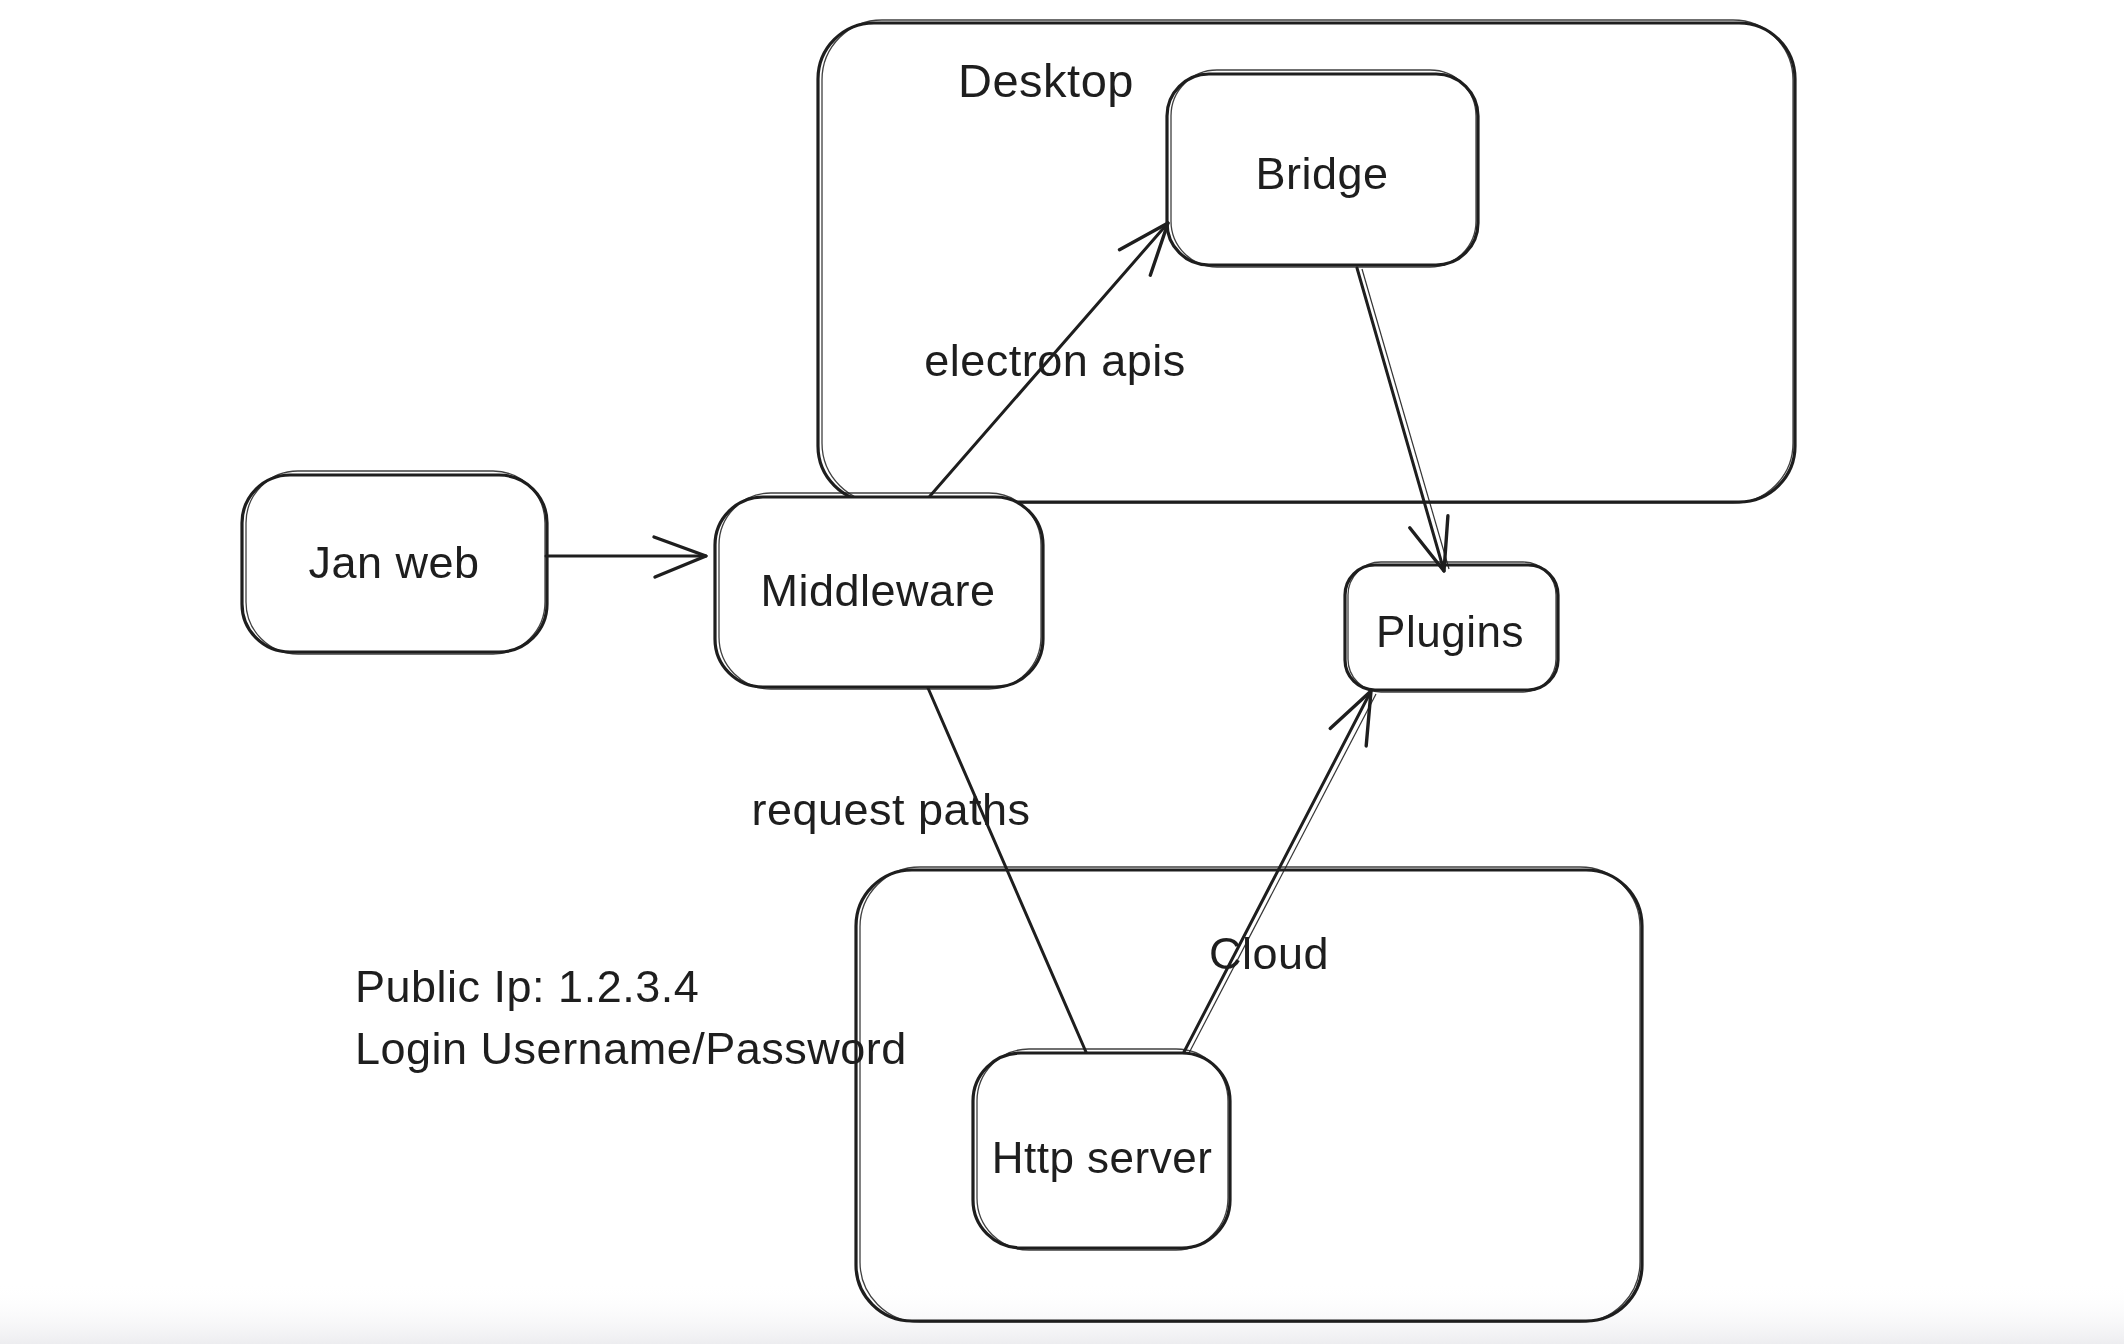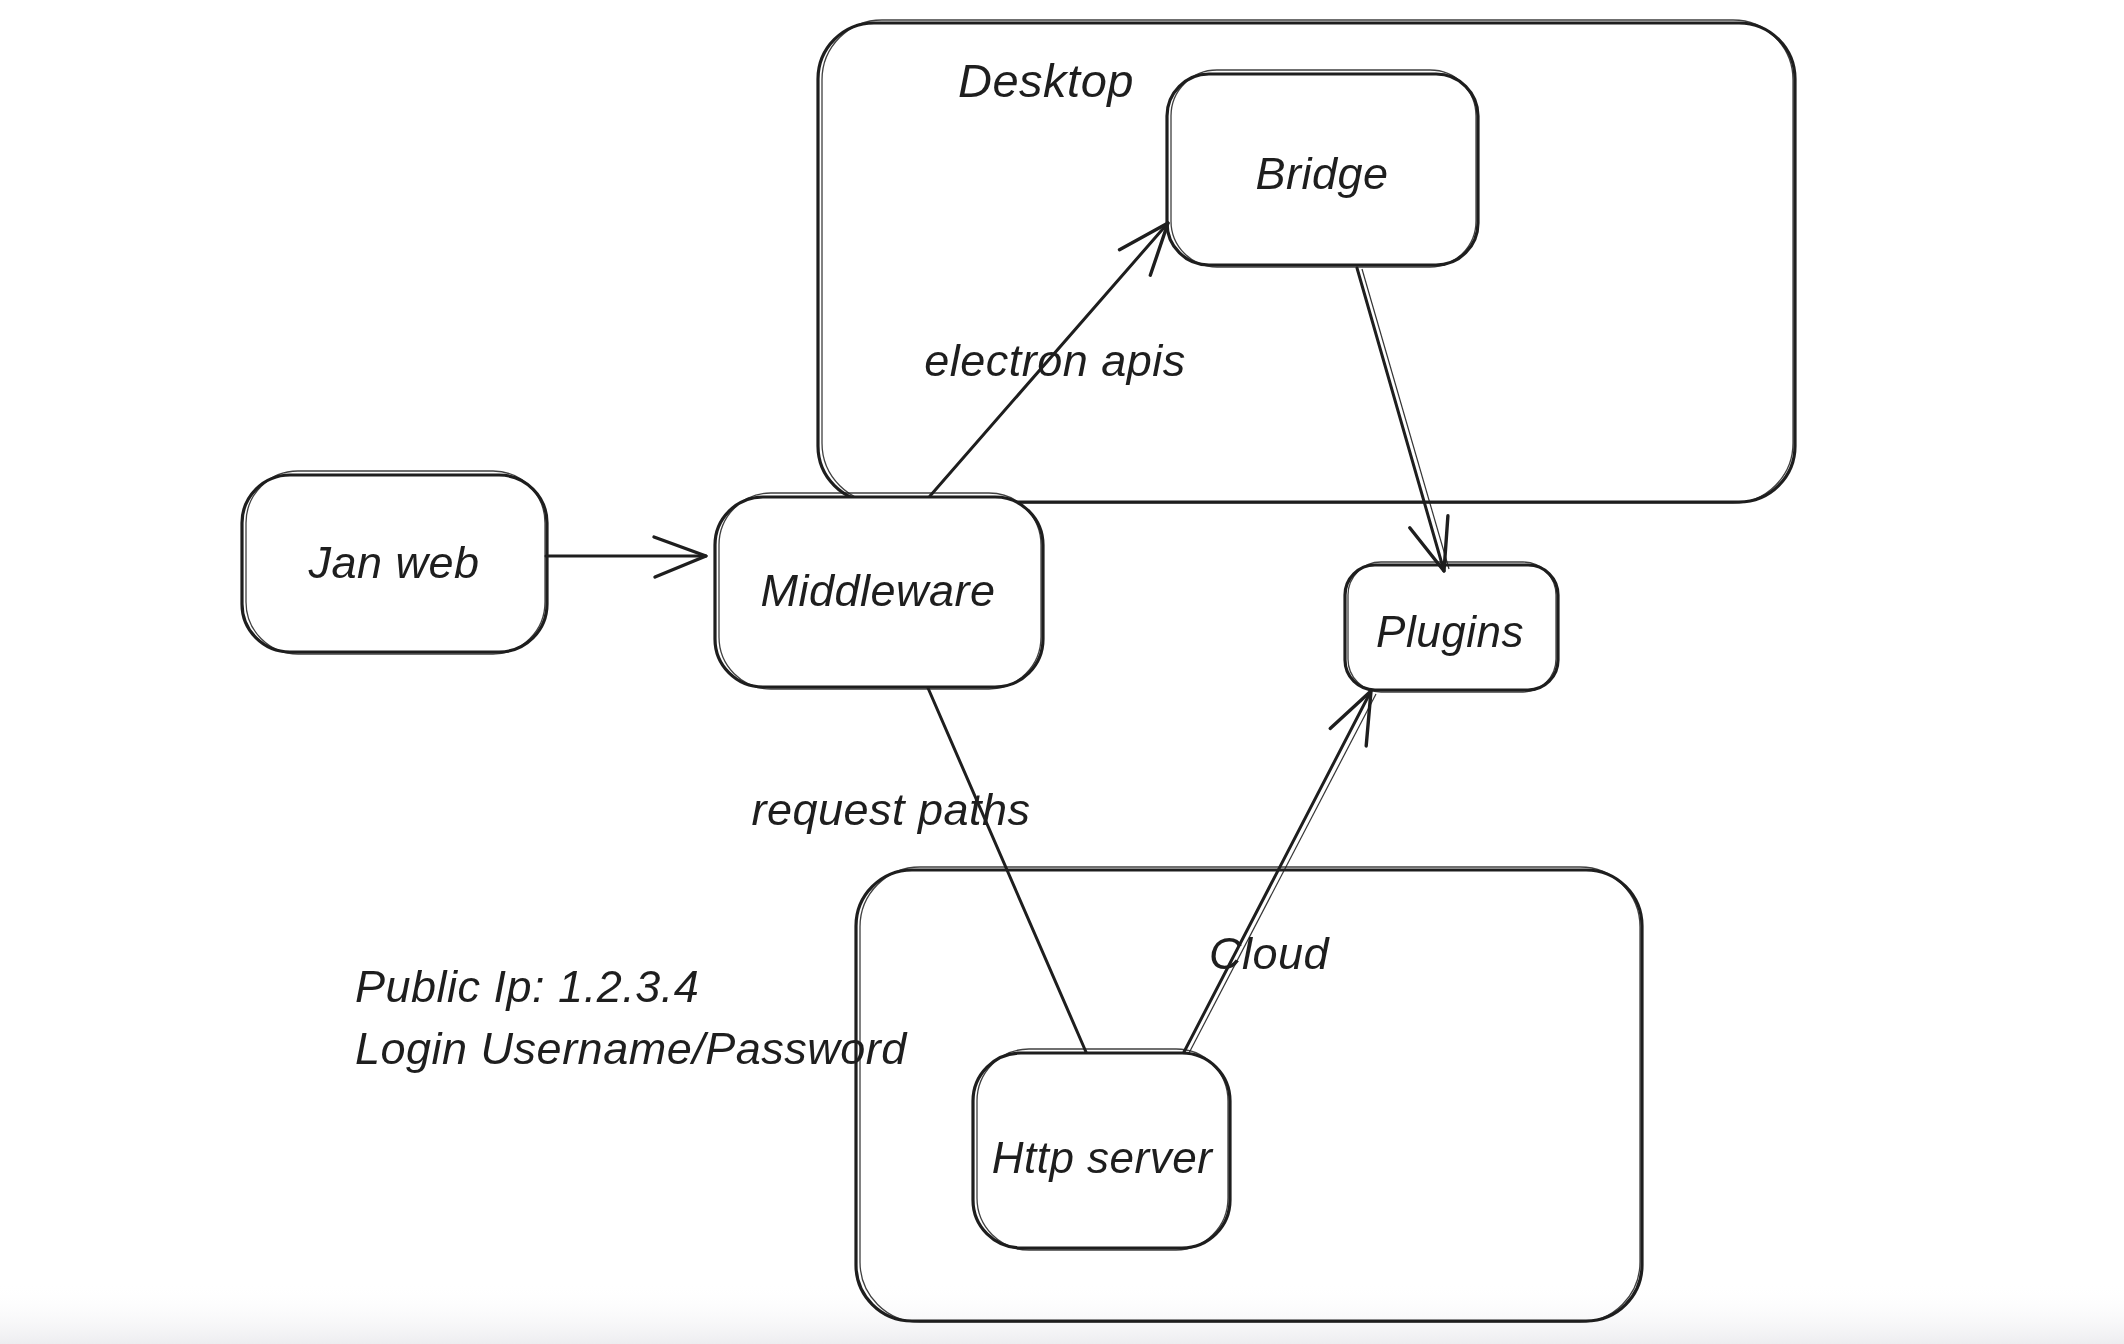--- a/index.html
+++ b/index.html
@@ -6,21 +6,20 @@
     margin: 0;
     padding: 0;
     background: #ffffff;
   }
   .canvas-wrap {
     width: 2124px;
     height: 1344px;
     position: relative;
     background: #5eead4;
     overflow: hidden;
-    font-style: italic;
   }
   svg { display: block; }
   .shape {
     fill: #ffffff;
     stroke: #1e1e1e;
     stroke-width: 3.2;
     stroke-linecap: round;
     stroke-linejoin: round;
   }
   .container-shape {

